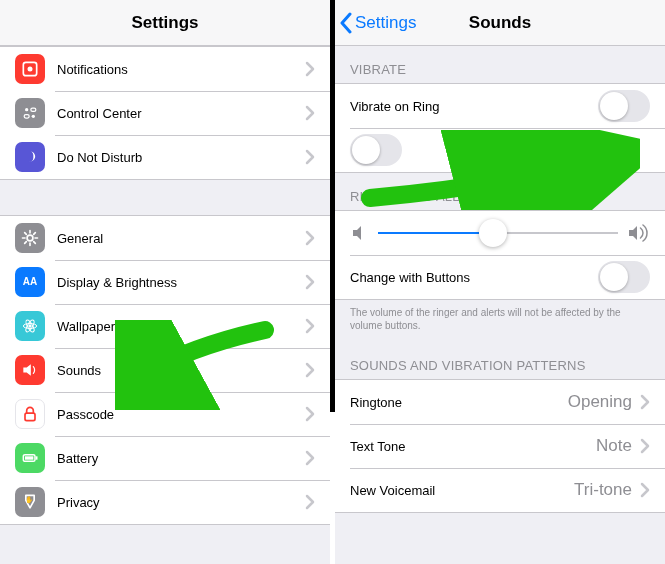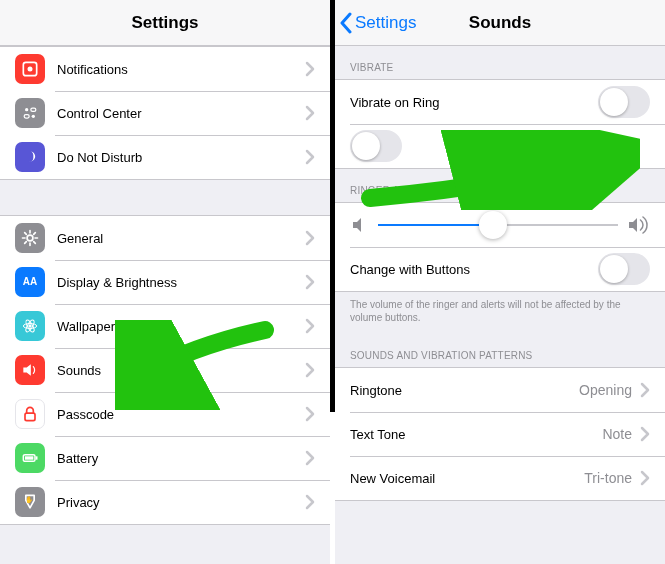--- a/index.html
+++ b/index.html
@@ -57,21 +57,21 @@
     cursor: pointer;
   }
   .back-btn svg { margin-right: 2px; }
   .scroll {
     flex: 1;
     overflow-y: auto;
   }
   .group-gap { height: 35px; }
   .group-header {
     padding: 16px 15px 6px 15px;
-    font-size: 10px;
+    font-size: 13px;
     color: #8e8e93;
     letter-spacing: 0.2px;
   }
   .group-footer {
     padding: 6px 15px 10px 15px;
     font-size: 10px;
     color: #8e8e93;
     line-height: 1.3;
   }
   .list {
@@ -104,21 +104,21 @@
     justify-content: center;
     flex-shrink: 0;
     color: #fff;
   }
   .row-label {
     flex: 1;
     font-size: 13px;
     color: #000;
   }
   .row-value {
-    font-size: 14px;
+    font-size: 17px;
     color: #8e8e93;
     margin-right: 8px;
   }
   .chevron {
     color: #c7c7cc;
   }
   .toggle {
     width: 52px; height: 32px;
     border-radius: 16px;
     background: #e5e5ea;

